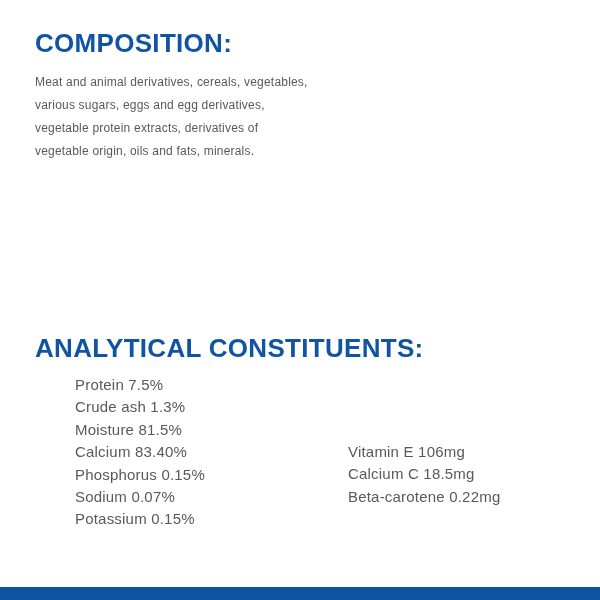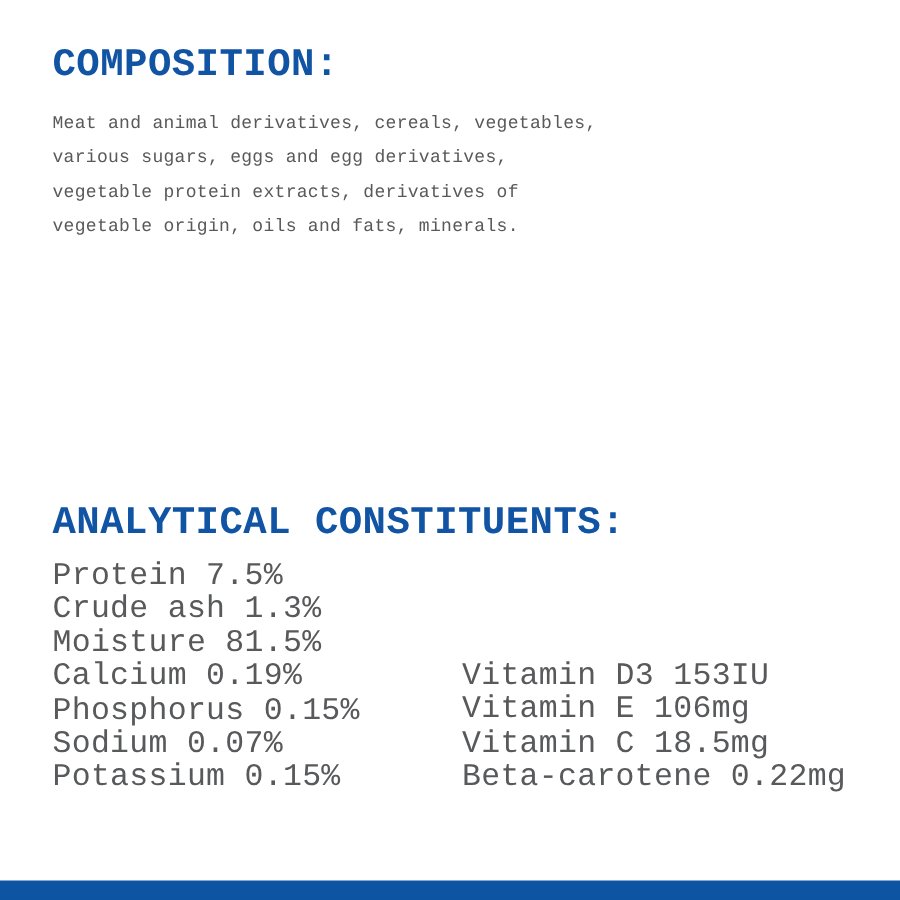--- a/index.html
+++ b/index.html
@@ -16,21 +16,20 @@
     background: var(--page-bg);
     font-family: "Liberation Sans", sans-serif;
     position: relative;
     overflow: hidden;
   }
   .page {
     position: absolute;
     left: 35px;
     top: 30px;
     right: 20px;
-    font-family: Liberation Mono, monospace;
   }
   .section-heading {
     margin: 0;
     font-size: 26px;
     line-height: 27px;
     font-weight: bold;
     color: var(--heading-blue);
     letter-spacing: 0.3px;
   }
   .composition-body {
@@ -55,25 +54,26 @@
   .col-right {
     flex: 1;
     padding-top: 67px; 
   }
   ul.plain {
     list-style: none;
     margin: 0;
     padding: 0;
   }
   ul.plain li, .perkg-label {
-    font-size: 21px;
+    font-size: 15px;
     line-height: 22.4px;
     color: var(--text-gray);
     letter-spacing: 0.2px;
     white-space: nowrap;
+    margin-left: 40px;
   }
   .perkg-label {
     font-weight: bold;
   }
   .brand-bar {
     position: absolute;
     left: 0;
     right: 0;
     bottom: 0;
     height: 13px;
@@ -95,31 +95,30 @@
 
   <section class="analytical-section">
     <h1 class="section-heading">ANALYTICAL CONSTITUENTS:</h1>
 
     <div class="columns">
 
       <ul class="plain col-left">
         <li>Protein 7.5%</li>
         <li>Crude ash 1.3%</li>
         <li>Moisture 81.5%</li>
-        <li>Calcium 0.19%</li>
+        <li>Calcium 83.40%</li>
         <li>Phosphorus 0.15%</li>
         <li>Sodium 0.07%</li>
         <li>Potassium 0.15%</li>
       </ul>
 
       <div class="col-right">
         <ul class="plain">
-          <li>Vitamin D3 153IU</li>
           <li>Vitamin E 106mg</li>
-          <li>Vitamin C 18.5mg</li>
+          <li>Calcium C 18.5mg</li>
           <li>Beta-carotene 0.22mg</li>
         </ul>
       </div>
 
     </div>
   </section>
 
 </div>
 
 <div class="brand-bar"></div>

